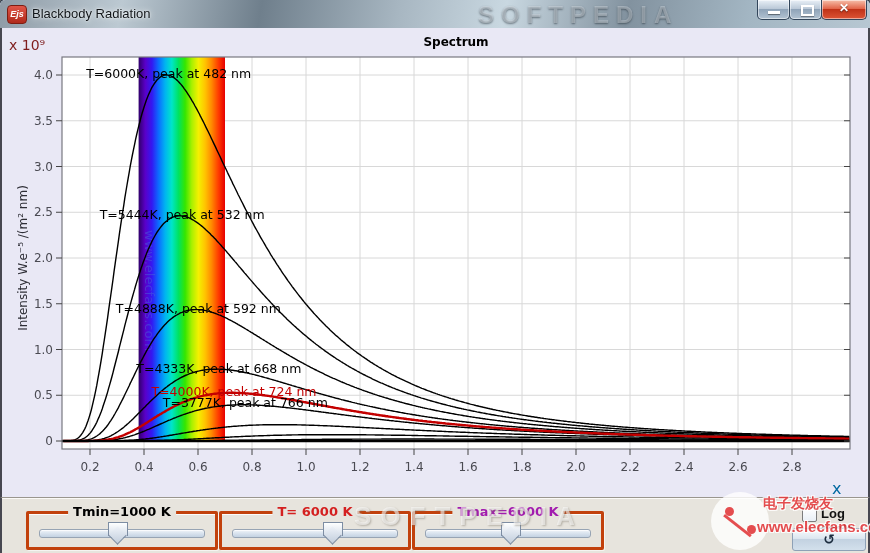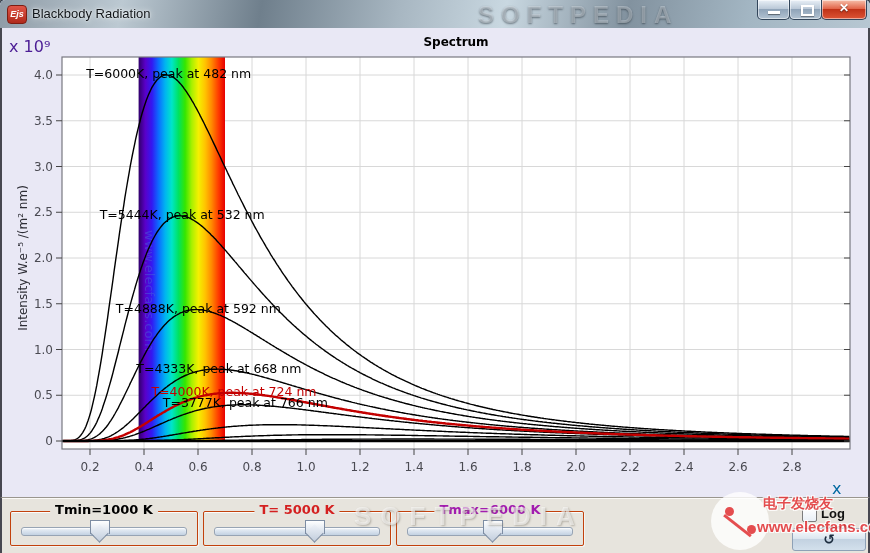--- a/index.html
+++ b/index.html
@@ -26,34 +26,34 @@
   .glyph-max{position:absolute;left:50%;top:5px;width:9px;height:7px;margin-left:-5px;border:2px solid #fff;
     box-shadow:0 1px 1px rgba(0,0,0,0.35);}
   .glyph-close{display:block;text-align:center;line-height:17px;color:#fff;font-size:12px;font-weight:bold;
     text-shadow:0 1px 1px rgba(0,0,0,0.5);}
   
   .chart-area{position:absolute;left:0;top:28px;width:870px;height:469px;background:#e9e8f5;
     border-left:2px solid #474750;border-right:2px solid #474750;box-sizing:border-box;}
   #chart-svg{position:absolute;left:0;top:0;}
   .chart-title{position:absolute;left:60px;top:7px;width:788px;text-align:center;font-size:12px;font-weight:bold;
     color:#000;font-family:"DejaVu Sans",sans-serif;}
-  .yscale{position:absolute;left:7px;top:9px;font-size:16px;color:#4c1d95;font-family:"DejaVu Sans",sans-serif;}
+  .yscale{position:absolute;left:7px;top:9px;font-size:14px;color:#7f1d1d;font-family:"DejaVu Sans",sans-serif;}
   .xscale{position:absolute;left:830px;top:451px;font-size:16px;color:#0369a1;font-family:"DejaVu Sans",sans-serif;}
   .ylabel{position:absolute;left:21px;top:230px;transform:translate(-50%,-50%) rotate(-90deg);white-space:nowrap;
     font-size:12px;color:#2e2e36;font-family:"DejaVu Sans",sans-serif;}
   .xlabel{position:absolute;left:60px;top:444px;width:788px;text-align:center;font-size:12px;color:#2e2e36;
     font-family:"DejaVu Sans",sans-serif;}
   
   .controls{position:absolute;left:0;top:497px;width:870px;height:56px;background:#e7e4dd;
     border-top:1px solid #9a968e;box-shadow:inset 0 1px 0 #fbfaf7;
     border-left:2px solid #474750;border-right:2px solid #474750;box-sizing:border-box;}
   .ctl-watermark{position:absolute;left:352px;top:3px;font-size:26px;font-weight:bold;letter-spacing:9px;
     color:rgba(255,255,255,0.55);text-shadow:1px 1px 2px rgba(125,118,105,0.45);pointer-events:none;z-index:30;}
-  .panel{position:absolute;top:13px;height:33px;border:1px solid #c2410c;border-radius:2px;
-    box-shadow:inset 0 1px 0 rgba(255,255,255,0.85),1px 1px 0 rgba(255,255,255,0.6);}
+  .panel{position:absolute;top:13px;height:33px;border:3px solid #c2410c;border-radius:2px;
+    box-shadow:inset 0 1px 0 rgba(255,255,255,0.85),1px 1px 0 rgba(255,255,255,0.6);margin-left:16px;}
   .panel-title{position:absolute;top:-10px;left:50%;transform:translateX(-50%);background:#e7e4dd;
     padding:0 5px;font-size:13px;font-weight:bold;color:#000;white-space:nowrap;
     font-family:"DejaVu Sans",sans-serif;}
   .slider{position:absolute;left:10px;right:10px;top:5px;height:26px;}
   .track{position:absolute;left:0;right:0;top:10px;height:7px;border:1px solid #97a4b4;border-radius:3px;
     background:linear-gradient(#eef3f9,#c3d2e2);box-shadow:inset 0 1px 1px rgba(255,255,255,0.8);}
   .thumb{position:absolute;top:3px;width:18px;height:13px;background:linear-gradient(#feffff,#d4dde9);
     border:1px solid #7d8da3;border-bottom:none;}
   .thumb::after{content:"";position:absolute;left:2px;top:6px;width:12px;height:12px;transform:rotate(45deg);
     background:linear-gradient(135deg,#eef2f8,#c2cedd);border-right:1px solid #7d8da3;border-bottom:1px solid #7d8da3;}
@@ -233,21 +233,21 @@
 
     <div class="panel slider-panel" style="left:8px;width:186px;">
       <span class="panel-title" style="color: rgb(0, 0, 0);">Tmin=1000 K</span>
       <div class="slider">
         <div class="track"></div>
         <div class="thumb" style="left: calc(47% - 9px);"></div>
       </div>
     </div>
 
     <div class="panel slider-panel" style="left:201px;width:186px;">
-      <span class="panel-title" style="color: rgb(212, 32, 32);">T= 5000 K</span>
+      <span class="panel-title" style="color: rgb(212, 32, 32);">T= 6000 K</span>
       <div class="slider">
         <div class="track"></div>
         <div class="thumb" style="left: calc(60% - 9px);"></div>
       </div>
     </div>
 
     <div class="panel slider-panel" style="left:394px;width:186px;">
       <span class="panel-title" style="color: #a21caf;">Tmax=6000 K</span>
       <div class="slider">
         <div class="track"></div>

